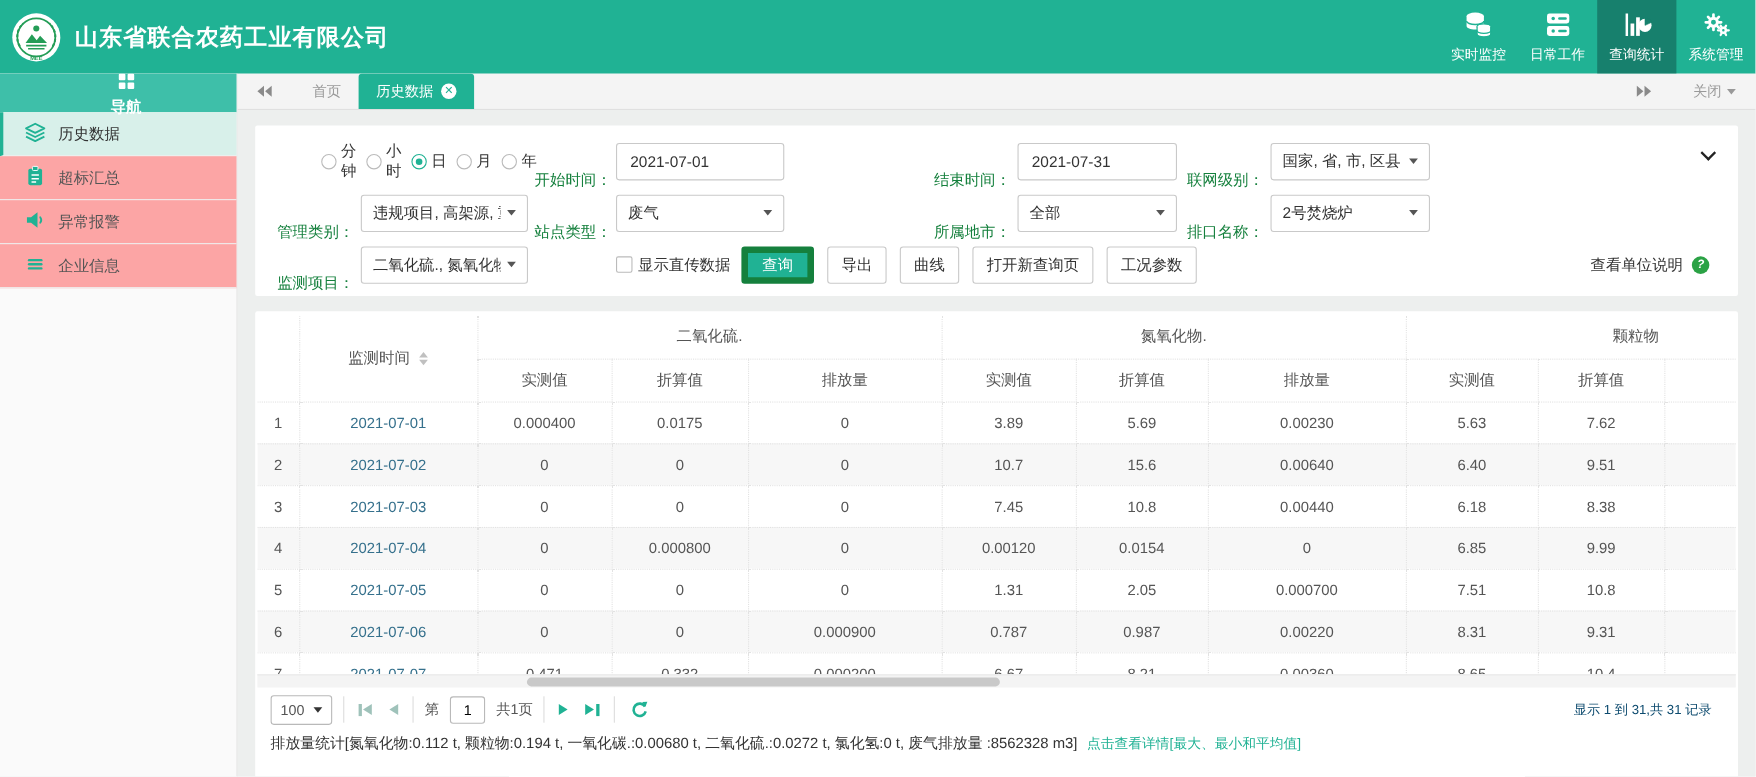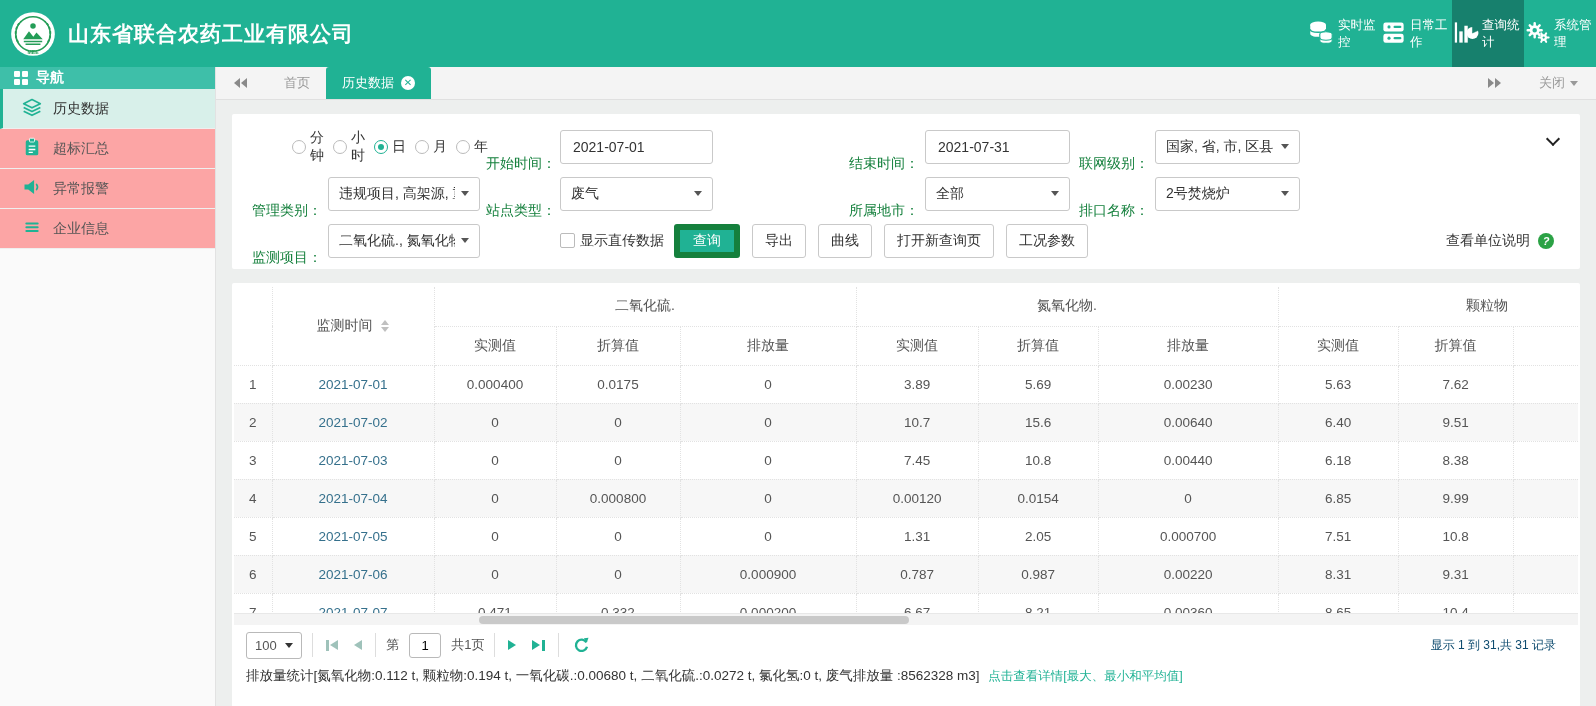--- a/index.html
+++ b/index.html
@@ -7,26 +7,26 @@
   body {
     width:1596px; height:706px; overflow:hidden; position:relative;
     font-family:"Liberation Sans","DejaVu Sans",sans-serif;
     background:#EDEFEE; color:#333;
   }
   
   .header { position:absolute; top:0; left:0; width:1596px; height:67px; background:#20B294; display:flex; align-items:center; }
   .logo { width:46px; height:46px; margin-left:10px; flex:0 0 auto; }
   .company { color:#fff; font-size:21px; font-weight:bold; margin-left:12px; letter-spacing:1px; }
   .topnav { margin-left:auto; display:flex; height:100%; }
-  .topnav-item { width:72px; display:flex; flex-direction:row; align-items:center; justify-content:center; gap:3px; color:#fff; font-size:12.5px; cursor:pointer; }
+  .topnav-item { width:72px; display:flex; flex-direction:column; align-items:center; justify-content:center; gap:3px; color:#fff; font-size:12.5px; cursor:pointer; }
   .topnav-item.active { background:#17806D; }
   .topnav-item svg { width:27px; height:27px; }
   
   .sidebar { position:absolute; top:67px; left:0; width:216px; bottom:0; background:#FAFAFA; border-right:1px solid #E2E2E2; }
-  .sb-head { height:22px; background:#3EBFA9; color:#fff; display:flex; align-items:center; padding-left:14px; font-size:14px; font-weight:bold; gap:8px; }
+  .sb-head { height:35px; background:#3EBFA9; color:#fff; display:flex; align-items:center; padding-left:14px; font-size:14px; font-weight:bold; gap:8px;flex-direction:column; }
   .grid-icon { display:grid; grid-template-columns:6px 6px; gap:2px; }
   .grid-icon i { width:6px; height:6px; background:#fff; border-radius:1px; }
   .sb-item { height:40px; display:flex; align-items:center; gap:11px; padding-left:22px; font-size:14px; color:#555; border-bottom:1px solid #EFEFEF; cursor:pointer; background:#fca5a5; }
   .sb-item svg { width:20px; height:20px; flex:0 0 auto; }
   .sb-item.active { background:#D8F0EA; border-left:3px solid #20B294; padding-left:19px; color:#333; }
   
   .main { position:absolute; left:216px; top:67px; right:0; bottom:0; }
   .tabbar { height:33px; background:#F4F4F4; border-bottom:1px solid #E0E0E0; display:flex; align-items:stretch; }
   .tb-arrows { display:flex; align-items:center; margin:0 20px 0 18px; cursor:pointer; }
   .t-l { width:0; height:0; border-top:5px solid transparent; border-bottom:5px solid transparent; border-right:6px solid #8A8A8A; margin-right:1px; }

